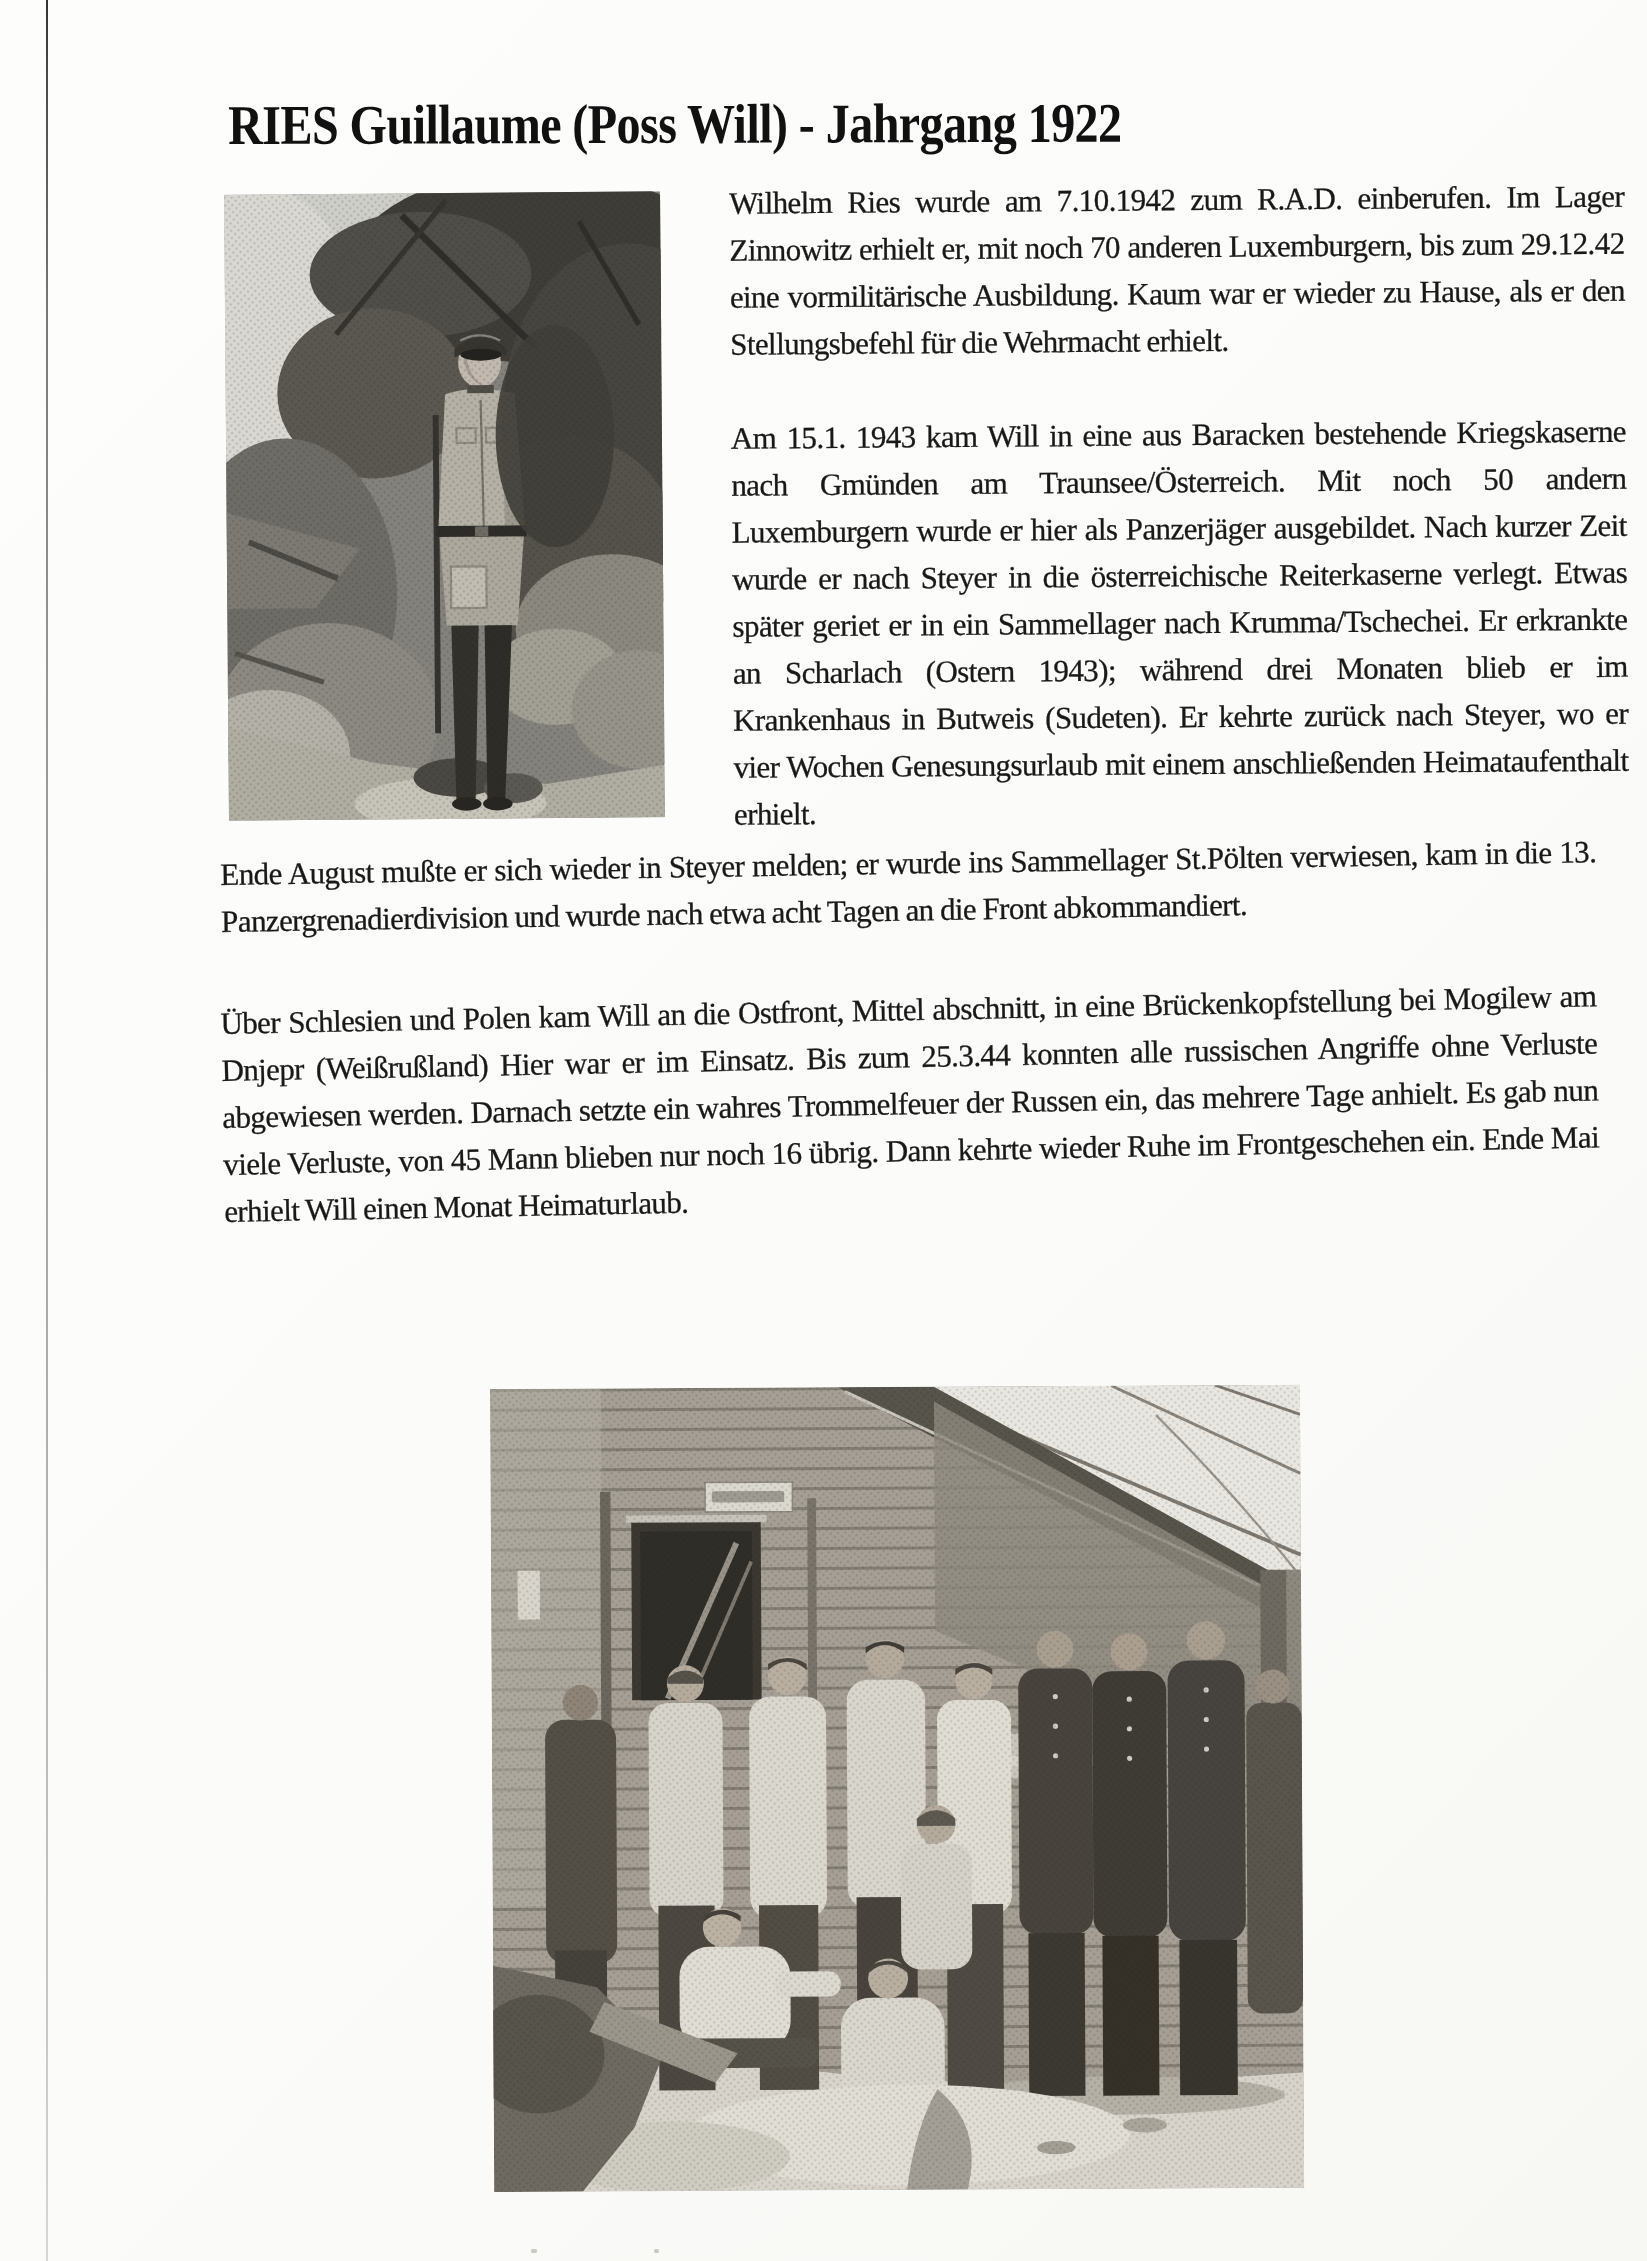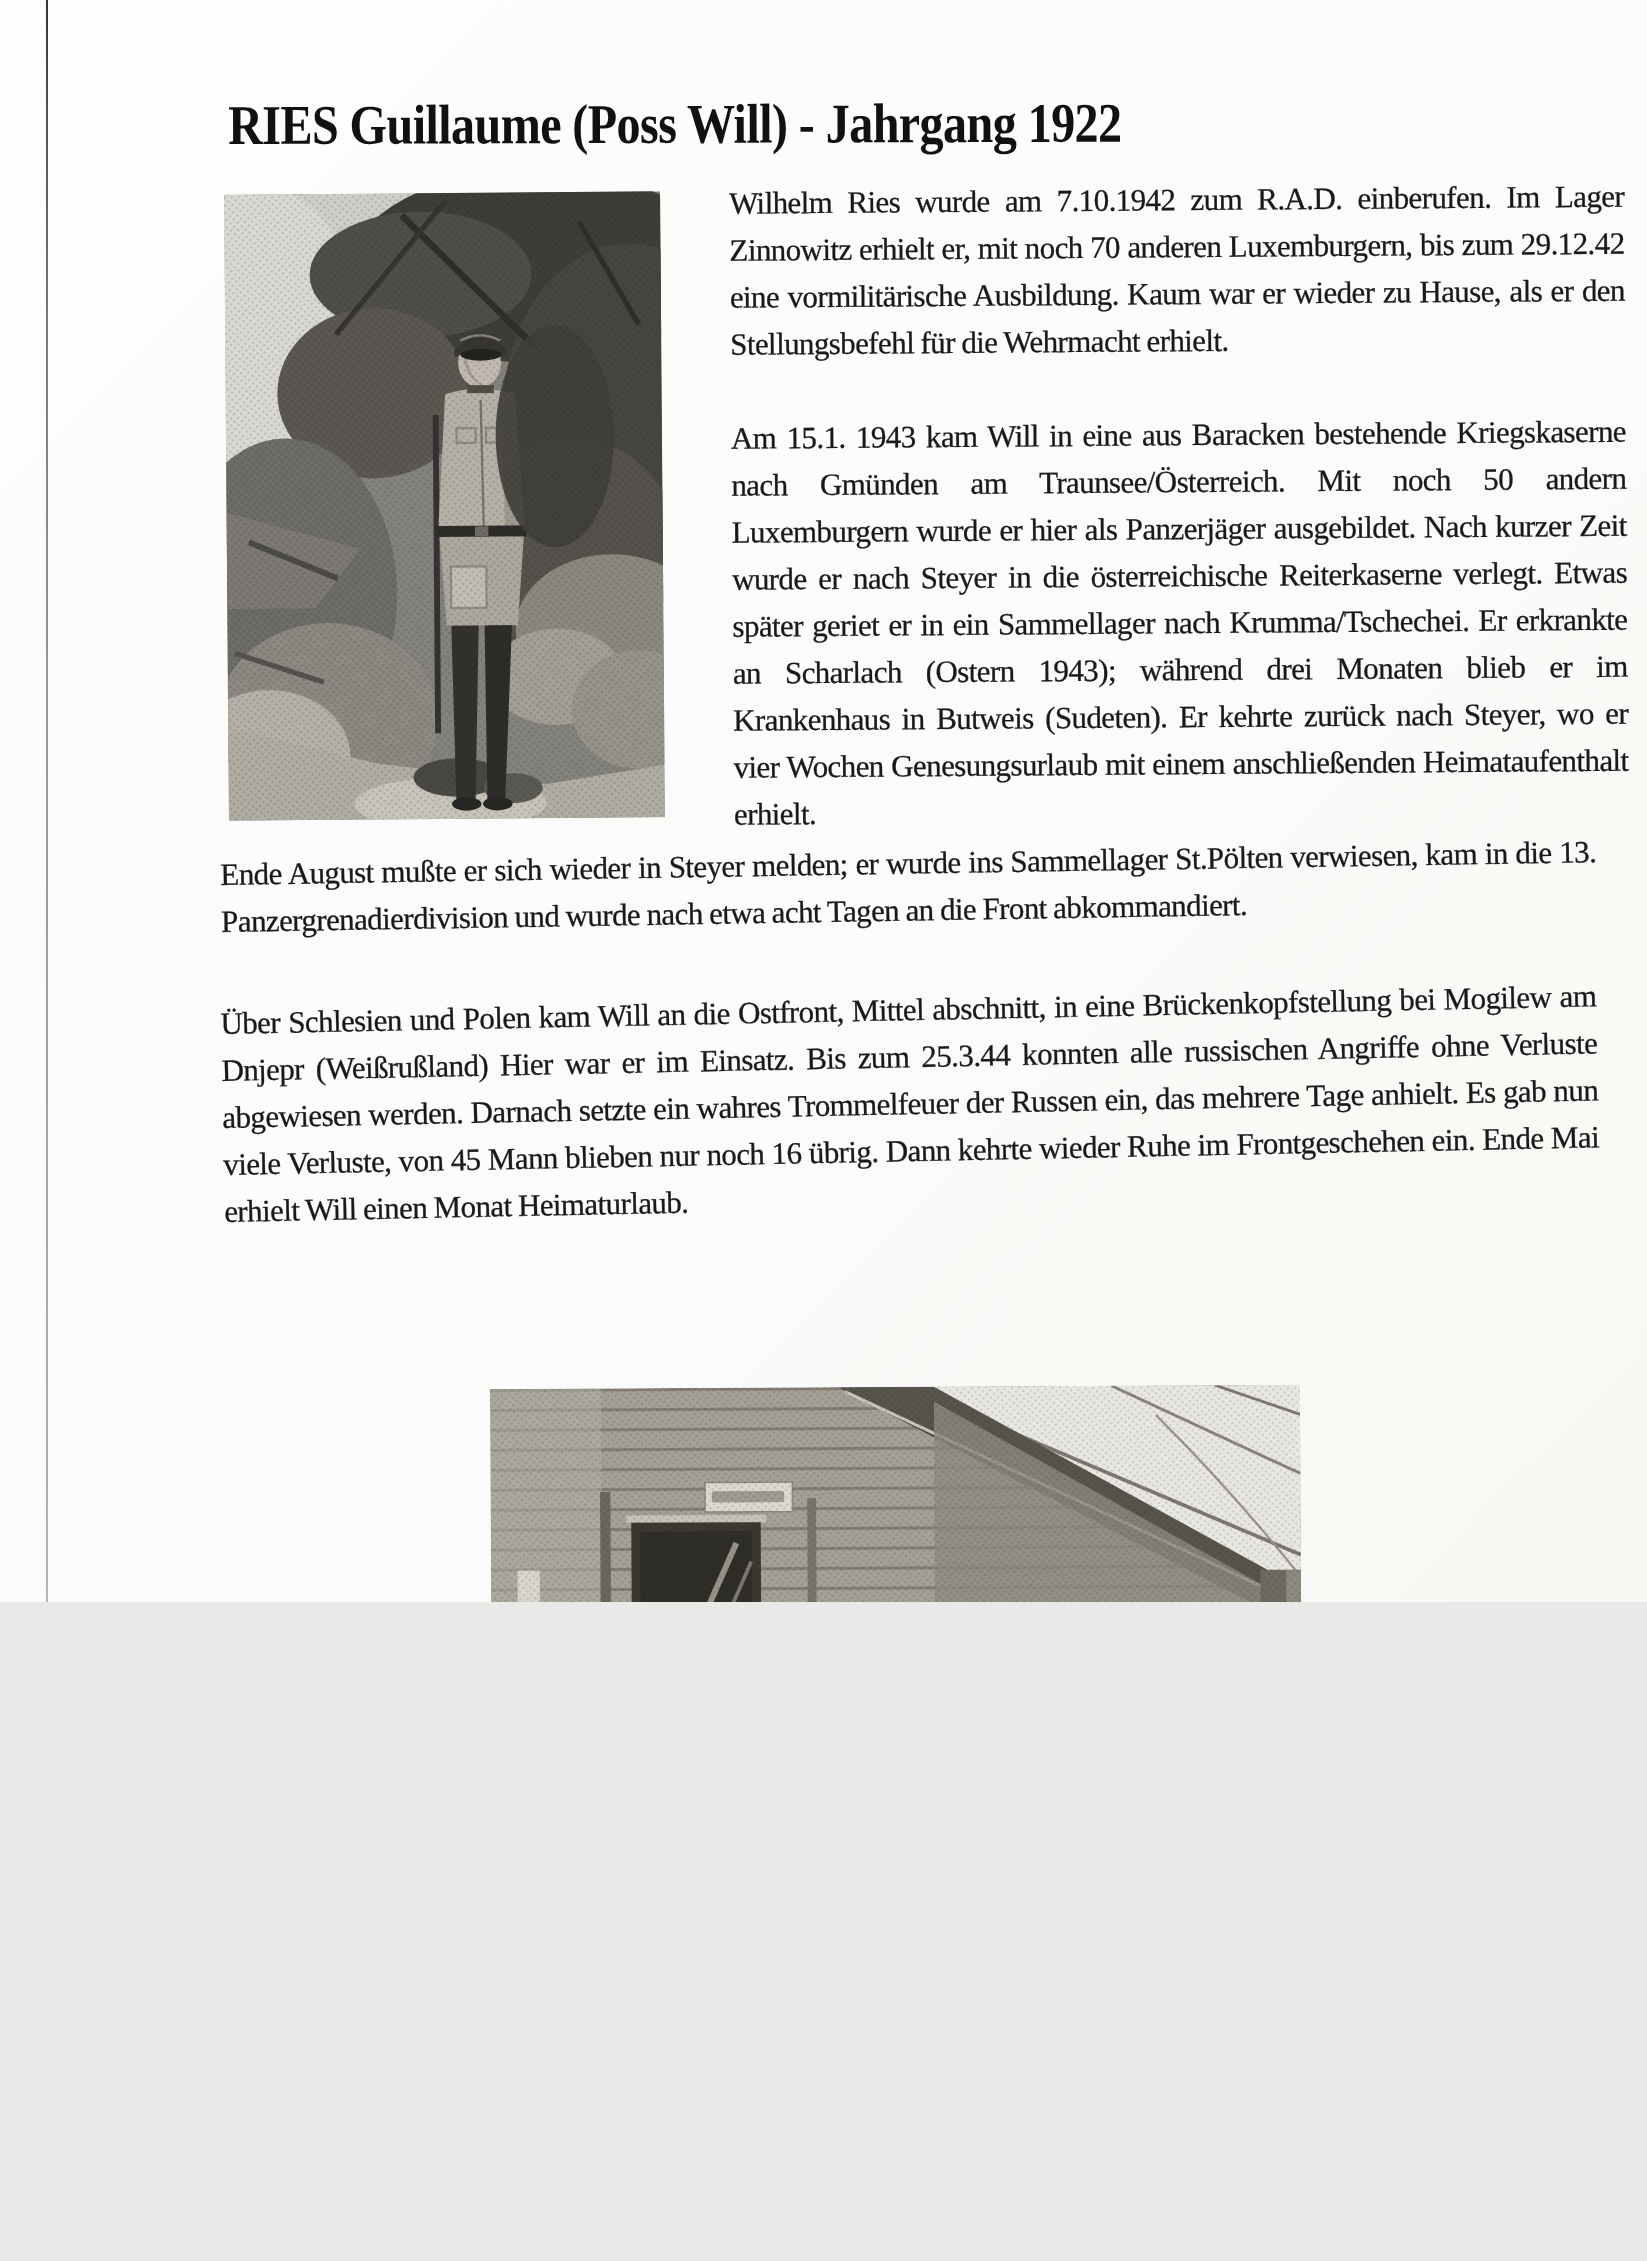--- a/index.html
+++ b/index.html
@@ -2,21 +2,21 @@
 <html lang="de" style="font-size:12px"><head>
 <meta charset="utf-8">
 <style>
   html,body{margin:0;padding:0;}
   body{
     width:1647px;height:2261px;
     background:#e9e9e7;
     font-family:"Liberation Serif","DejaVu Serif",serif;
   }
   .page{
-    position:relative;width:1647px;height:1602px;overflow:hidden;
+    position:relative;width:1647px;height:2261px;overflow:hidden;
     background:linear-gradient(135deg,#fdfdfb 0%,#fbfbf9 55%,#f7f7f4 100%);
     color:#1b1b1b;
   }
   
   .edge-line{
     position:absolute;left:46px;top:0;width:2.2px;height:2261px;
     background:linear-gradient(to bottom,
       #1d1d1d 0%, #3a3a3a 4%, #6a6a68 14%, #8b8b89 30%,
       #9a9a98 50%, #acaca9 70%, #bfbfbc 88%, #d2d2cf 100%);
     opacity:.9;

